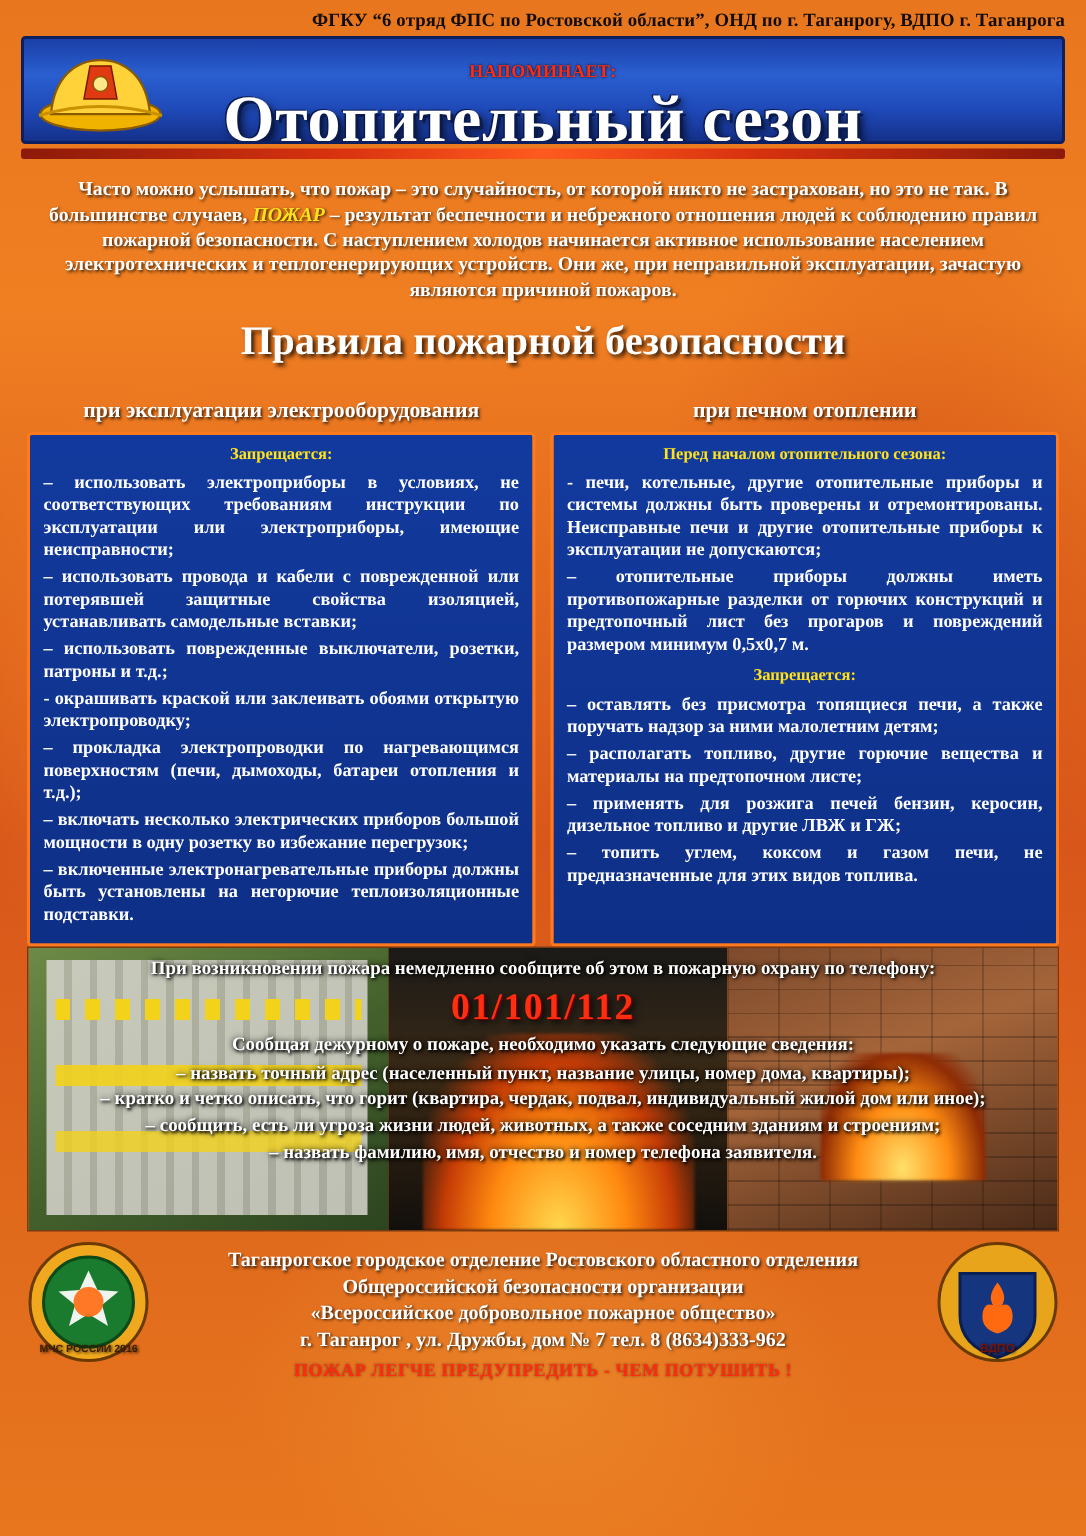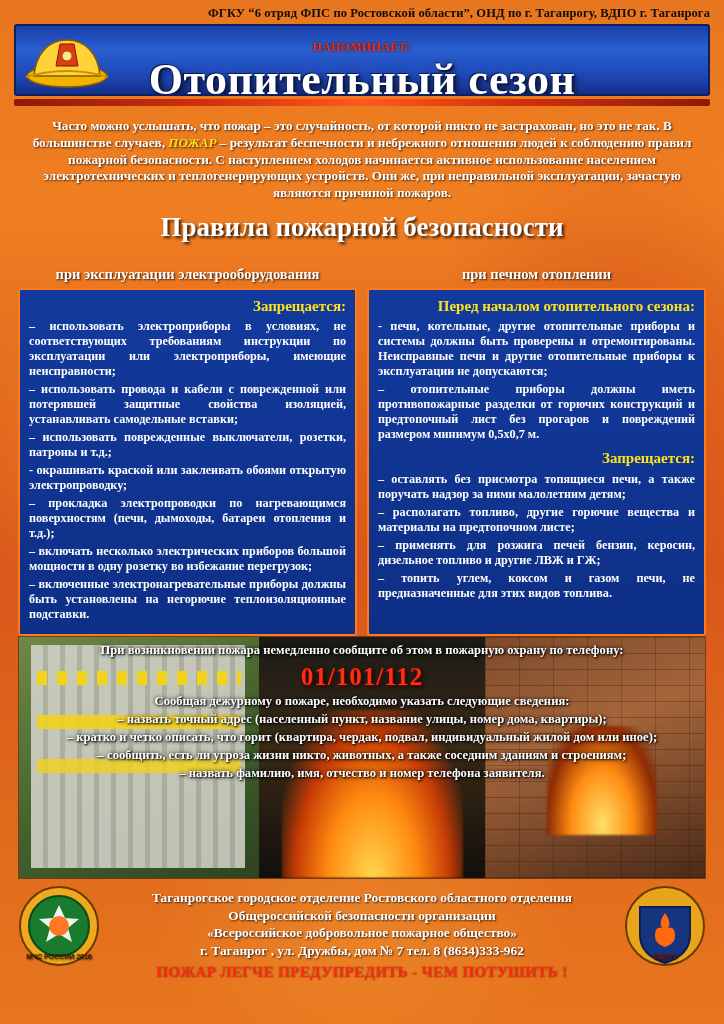--- a/index.html
+++ b/index.html
@@ -116,43 +116,43 @@
     border-radius: 3px;
     padding: 7px 9px 9px;
     color: #ffffff;
     font-size: 12.2px;
     line-height: 1.23;
     font-weight: bold;
     text-align: justify;
   }
   .panel .forbid {
     display: block;
-    text-align: right;
+    text-align: center;
     color: #ffe21a;
-    font-size: 15px;
+    font-size: 11px;
     margin-bottom: 4px;
   }
   .panel .forbid.mid { margin-top: 7px; }
   .panel p { margin-bottom: 3px; text-indent: 0; }
 
   
   .actions-title {
     text-align: center;
     color: #ffffff;
     font-weight: bold;
     font-size: 23px;
     margin: 7px 0 5px;
     text-shadow: 2px 2px 3px rgba(0,0,0,.85);
   }
 
   
   .photo-strip {
     position: relative;
     margin: 0 8px;
-    height: 243px;
+    height: 190px;
     border: 1px solid #7a3a10;
     overflow: hidden;
     display: flex;
   }
   .ph {
     position: relative;
     overflow: hidden;
   }
   .ph1 { flex: 0 0 35%; background: linear-gradient(150deg,#6d8a47,#43602c 55%,#2d4420); }
   .ph2 { flex: 0 0 33%; background: linear-gradient(180deg,#1b1a18,#3a2a16 45%,#120f0c); }
@@ -219,21 +219,21 @@
   }
   .emblem-left, .emblem-right {
     position: absolute; top: 2px; width: 82px; height: 82px;
   }
   .emblem-left { left: 0; }
   .emblem-right { right: 0; }
   .bottom-slogan {
     text-align: center;
     color: #ff2a10;
     font-weight: bold;
-    font-size: 15px;
+    font-size: 12px;
     letter-spacing: .4px;
     margin-top: 1px;
     text-shadow: 0 0 2px rgba(0,0,0,.5);
   }
 </style>
 </head>
 <body>
 
 <div class="flame-texture"></div>
 
@@ -294,21 +294,21 @@
     <div class="ph ph2"></div>
     <div class="ph ph3"></div>
 
     <div class="photo-overlay">
       <div>При возникновении пожара немедленно сообщите об этом в пожарную охрану по телефону:</div>
       <div class="phone">01/101/112</div>
       <div>Сообщая дежурному о пожаре, необходимо указать следующие сведения:</div>
       <div class="bullets">
         <p>– назвать точный адрес (населенный пункт, название улицы, номер дома, квартиры);</p>
         <p>– кратко и четко описать, что горит (квартира, чердак, подвал, индивидуальный жилой дом или иное);</p>
-        <p>– сообщить, есть ли угроза жизни никто, животных, а также соседним зданиям и строениям;</p>
+        <p>– сообщить, есть ли угроза жизни людей, животных, а также соседним зданиям и строениям;</p>
         <p>– назвать фамилию, имя, отчество и номер телефона заявителя.</p>
       </div>
     </div>
   </div>
 
   <div class="footer">
     <svg class="emblem-left" viewBox="0 0 82 82">
       <circle cx="41" cy="41" r="39" fill="#f0a81e" stroke="#6b3a00" stroke-width="2"></circle>
       <circle cx="41" cy="41" r="30" fill="#1a7a2e" stroke="#0c4a18" stroke-width="2"></circle>
       <path d="M41 20 l6 13 14 1 -11 9 4 14 -13 -8 -13 8 4 -14 -11 -9 14 -1 z" fill="#ffffff" opacity=".92"></path>

